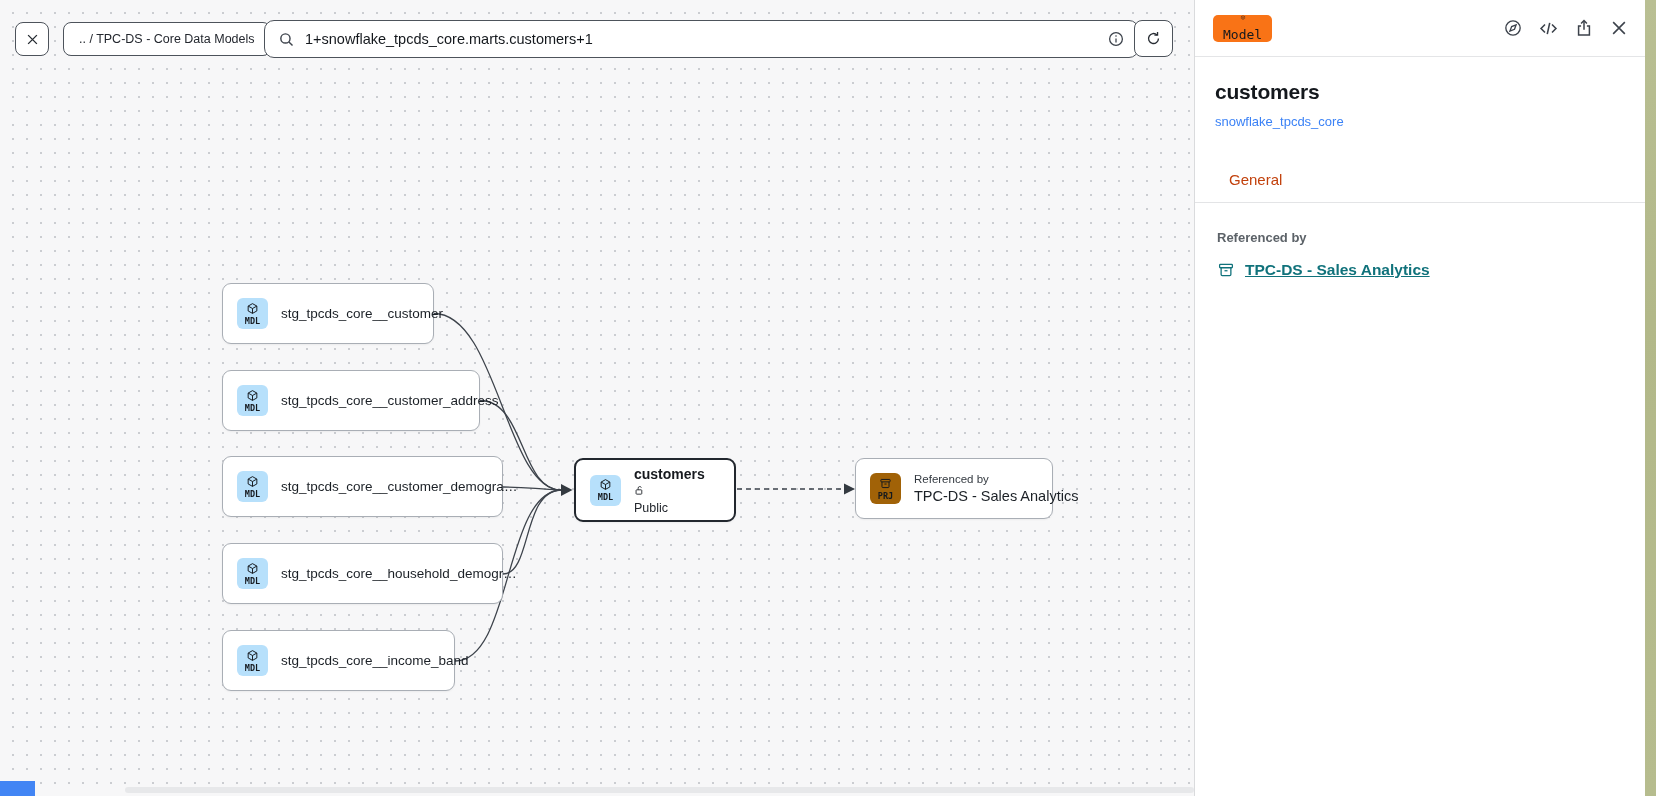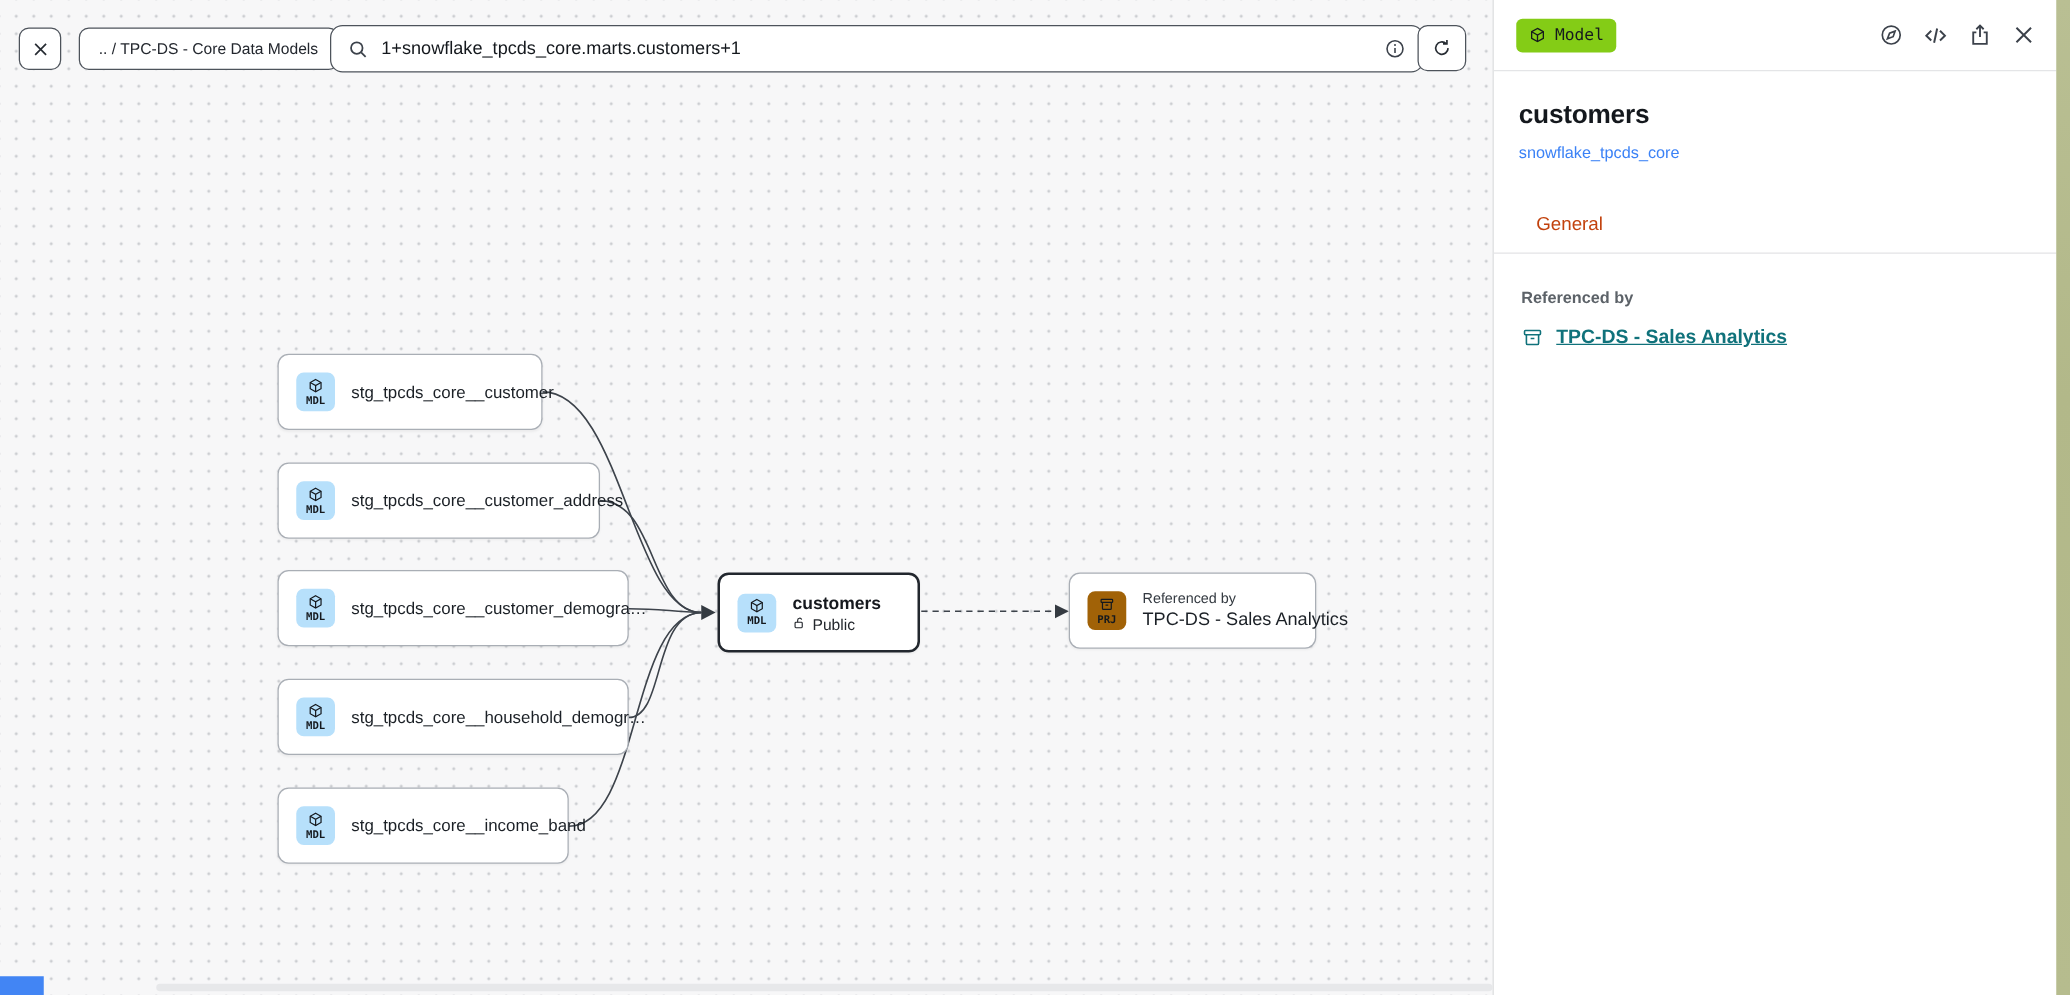--- a/index.html
+++ b/index.html
@@ -18,21 +18,21 @@
   .node {
     position:absolute; height:61px; background:#fff;
     border:1px solid #a9aeb5; border-radius:9px;
     display:flex; align-items:center; gap:13px; padding:0 14px;
     box-shadow:0 1px 2px rgba(0,0,0,.05);
   }
   .node.selected { border:2px solid #22272e; }
   .node-label { font-size:13.5px; color:#1b2026; white-space:nowrap; }
   .node-col { display:flex; flex-direction:column; gap:3px; }
   .node-title { font-size:14px; font-weight:600; color:#16191e; }
-  .node-sub { display:flex; align-items:flex-start; gap:5px; font-size:12.5px; color:#23272d; }
+  .node-sub { display:flex; align-items:flex-start; gap:5px; font-size:12.5px; color:#23272d;flex-direction:column; }
   .node-kicker { font-size:11.5px; color:#343a41; }
   .node-big { font-size:14.5px; color:#1b2026; white-space:nowrap; }
 
   .res-badge {
     width:31px; height:31px; border-radius:6px; flex:none;
     display:flex; flex-direction:column; align-items:center; justify-content:center; gap:1px;
     font-family:"DejaVu Sans Mono", monospace; font-size:8.5px; font-weight:bold; color:#15191e;
   }
   .res-badge.mdl { background:#b7e0fb; }
   .res-badge.prj { background:#a16207; }
@@ -67,22 +67,22 @@
   .panel {
     position:absolute; left:1194px; top:0; width:451px; height:796px;
     background:#fff; border-left:1px solid #dadbdd;
   }
   .panel-header {
     height:57px; display:flex; align-items:center; justify-content:space-between;
     padding:0 16px 0 18px; border-bottom:1px solid #e4e5e7;
   }
   .type-badge {
     display:flex; align-items:center; gap:7px; height:27px; padding:0 10px;
-    background:#84cc16; border-radius:5px; color:#15191e;
-    font-family:"DejaVu Sans Mono", monospace; font-size:13px;
+    background:#f97316; border-radius:5px; color:#15191e;
+    font-family:"DejaVu Sans Mono", monospace; font-size:13px;flex-direction:column;
   }
   .hicons { display:flex; align-items:center; gap:15px; }
   .hicon { background:none; border:none; color:#3c424b; cursor:pointer; display:flex; align-items:center; }
 
   .title-block { padding:23px 20px 0; }
   .panel-title { font-size:21px; font-weight:700; color:#14181d; letter-spacing:-.2px; }
   .panel-sub { margin-top:10px; font-size:13px; color:#3b82f6; }
 
   .tabs { display:flex; margin-top:33px; padding:0 12px; border-bottom:1px solid #e3e4e6; }
   .tab {

